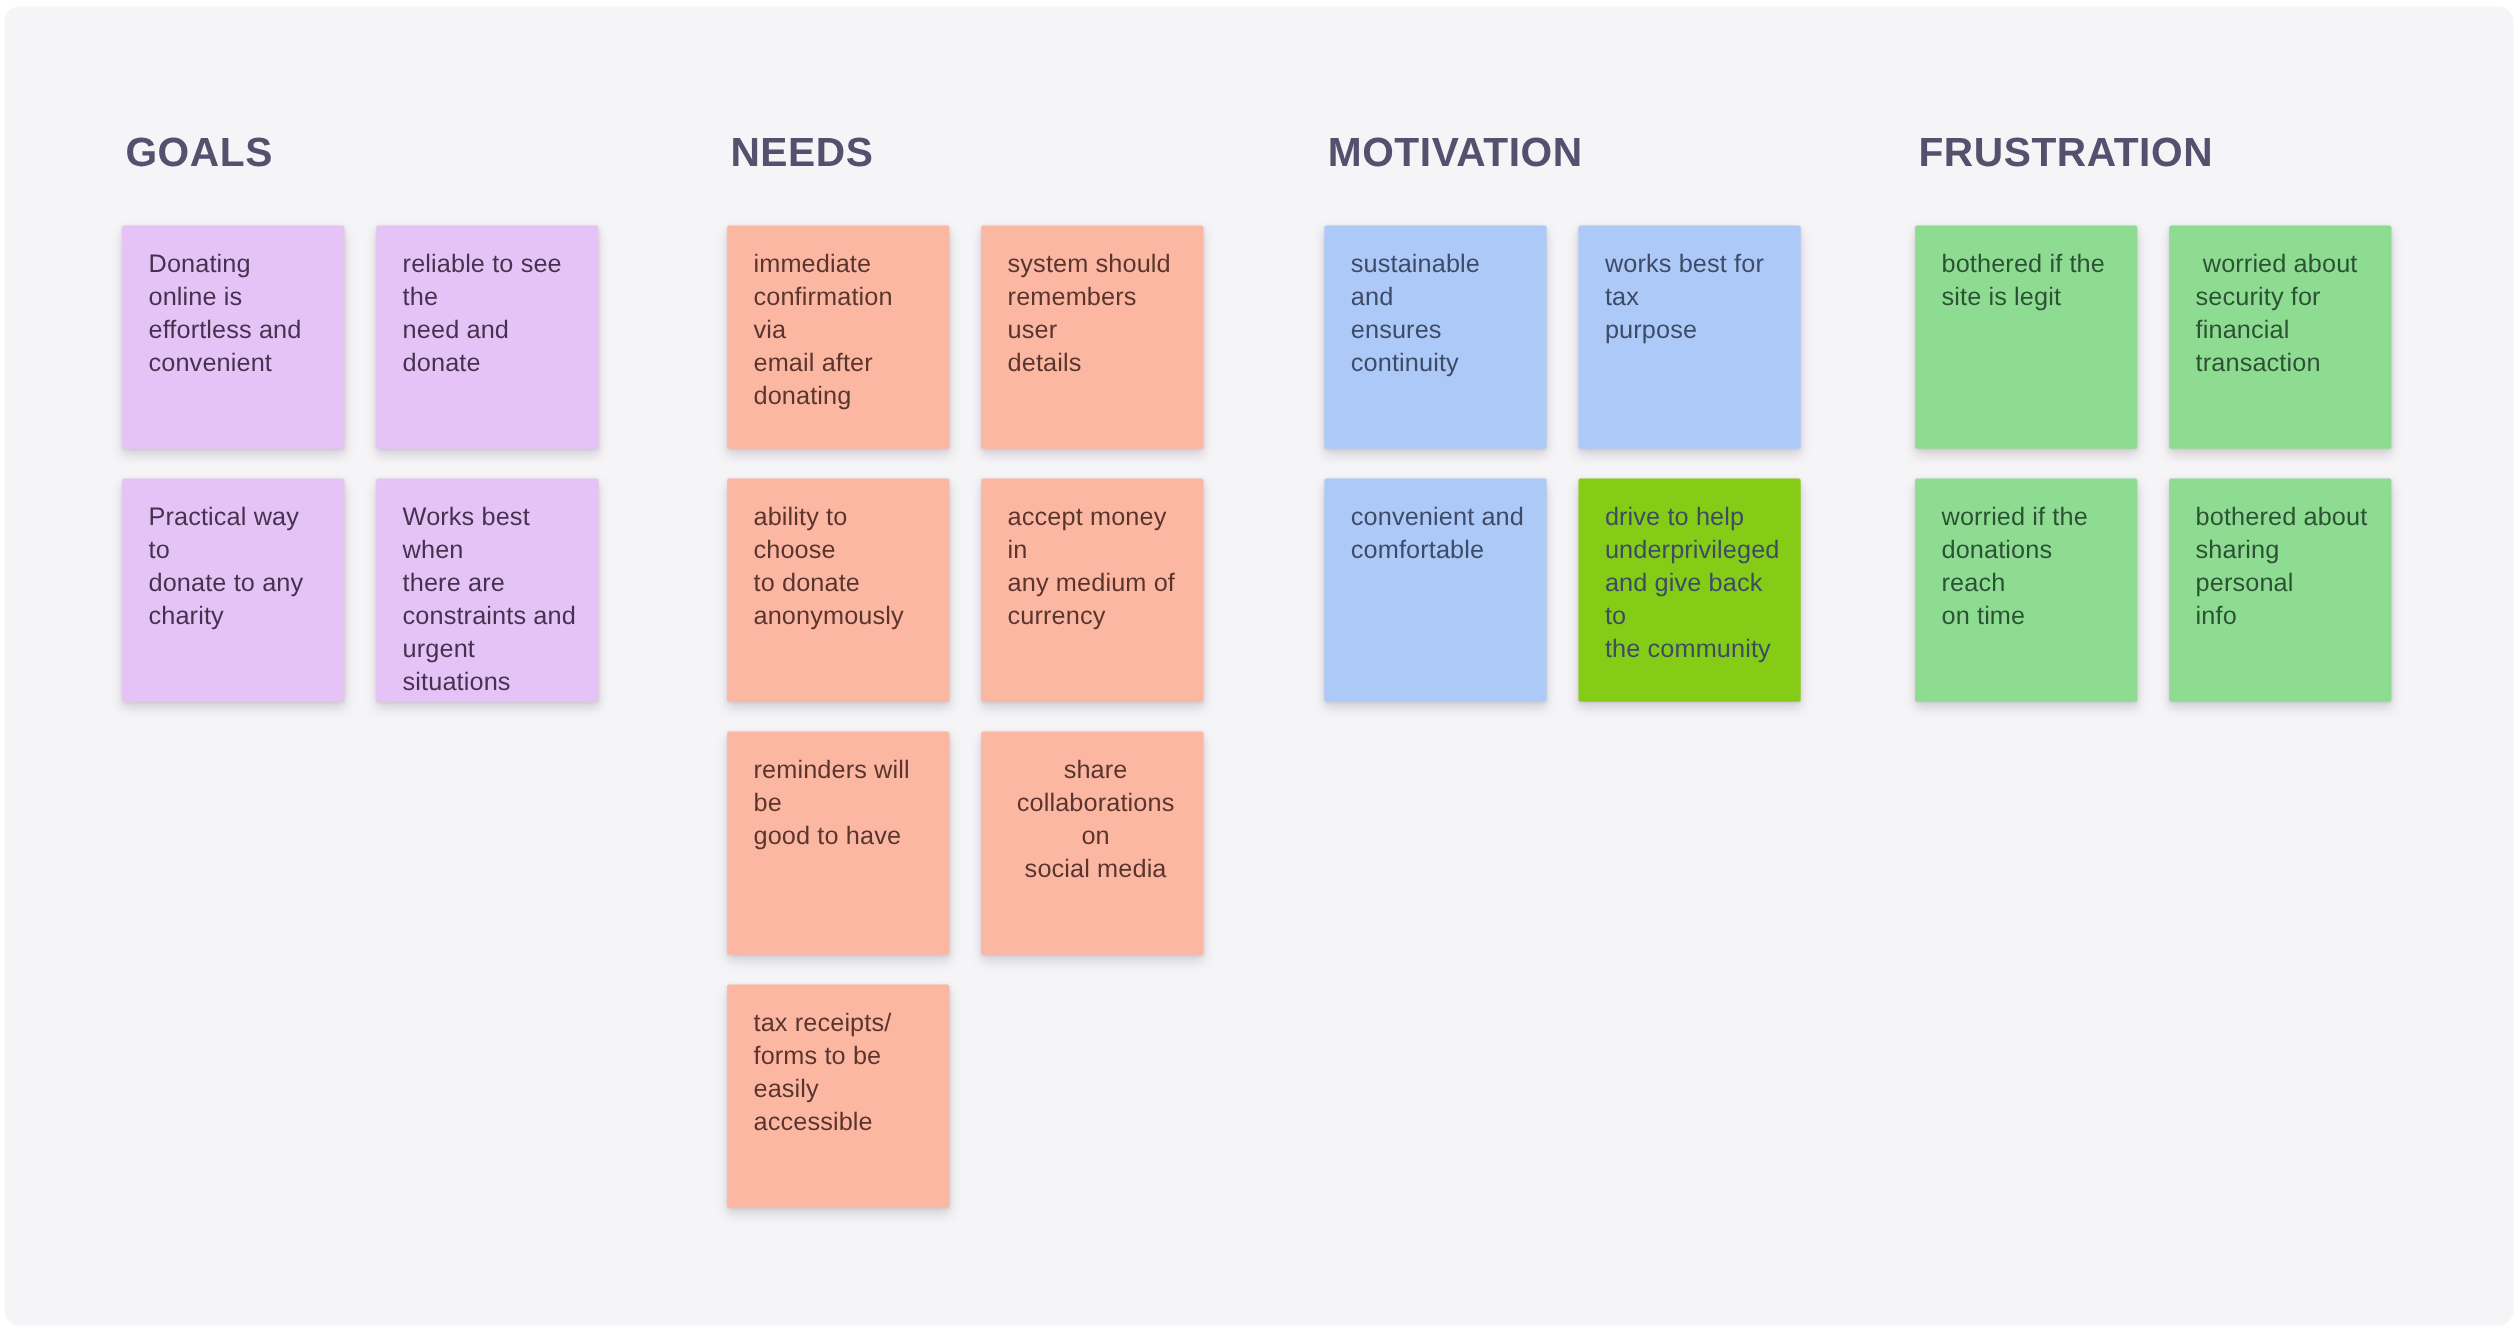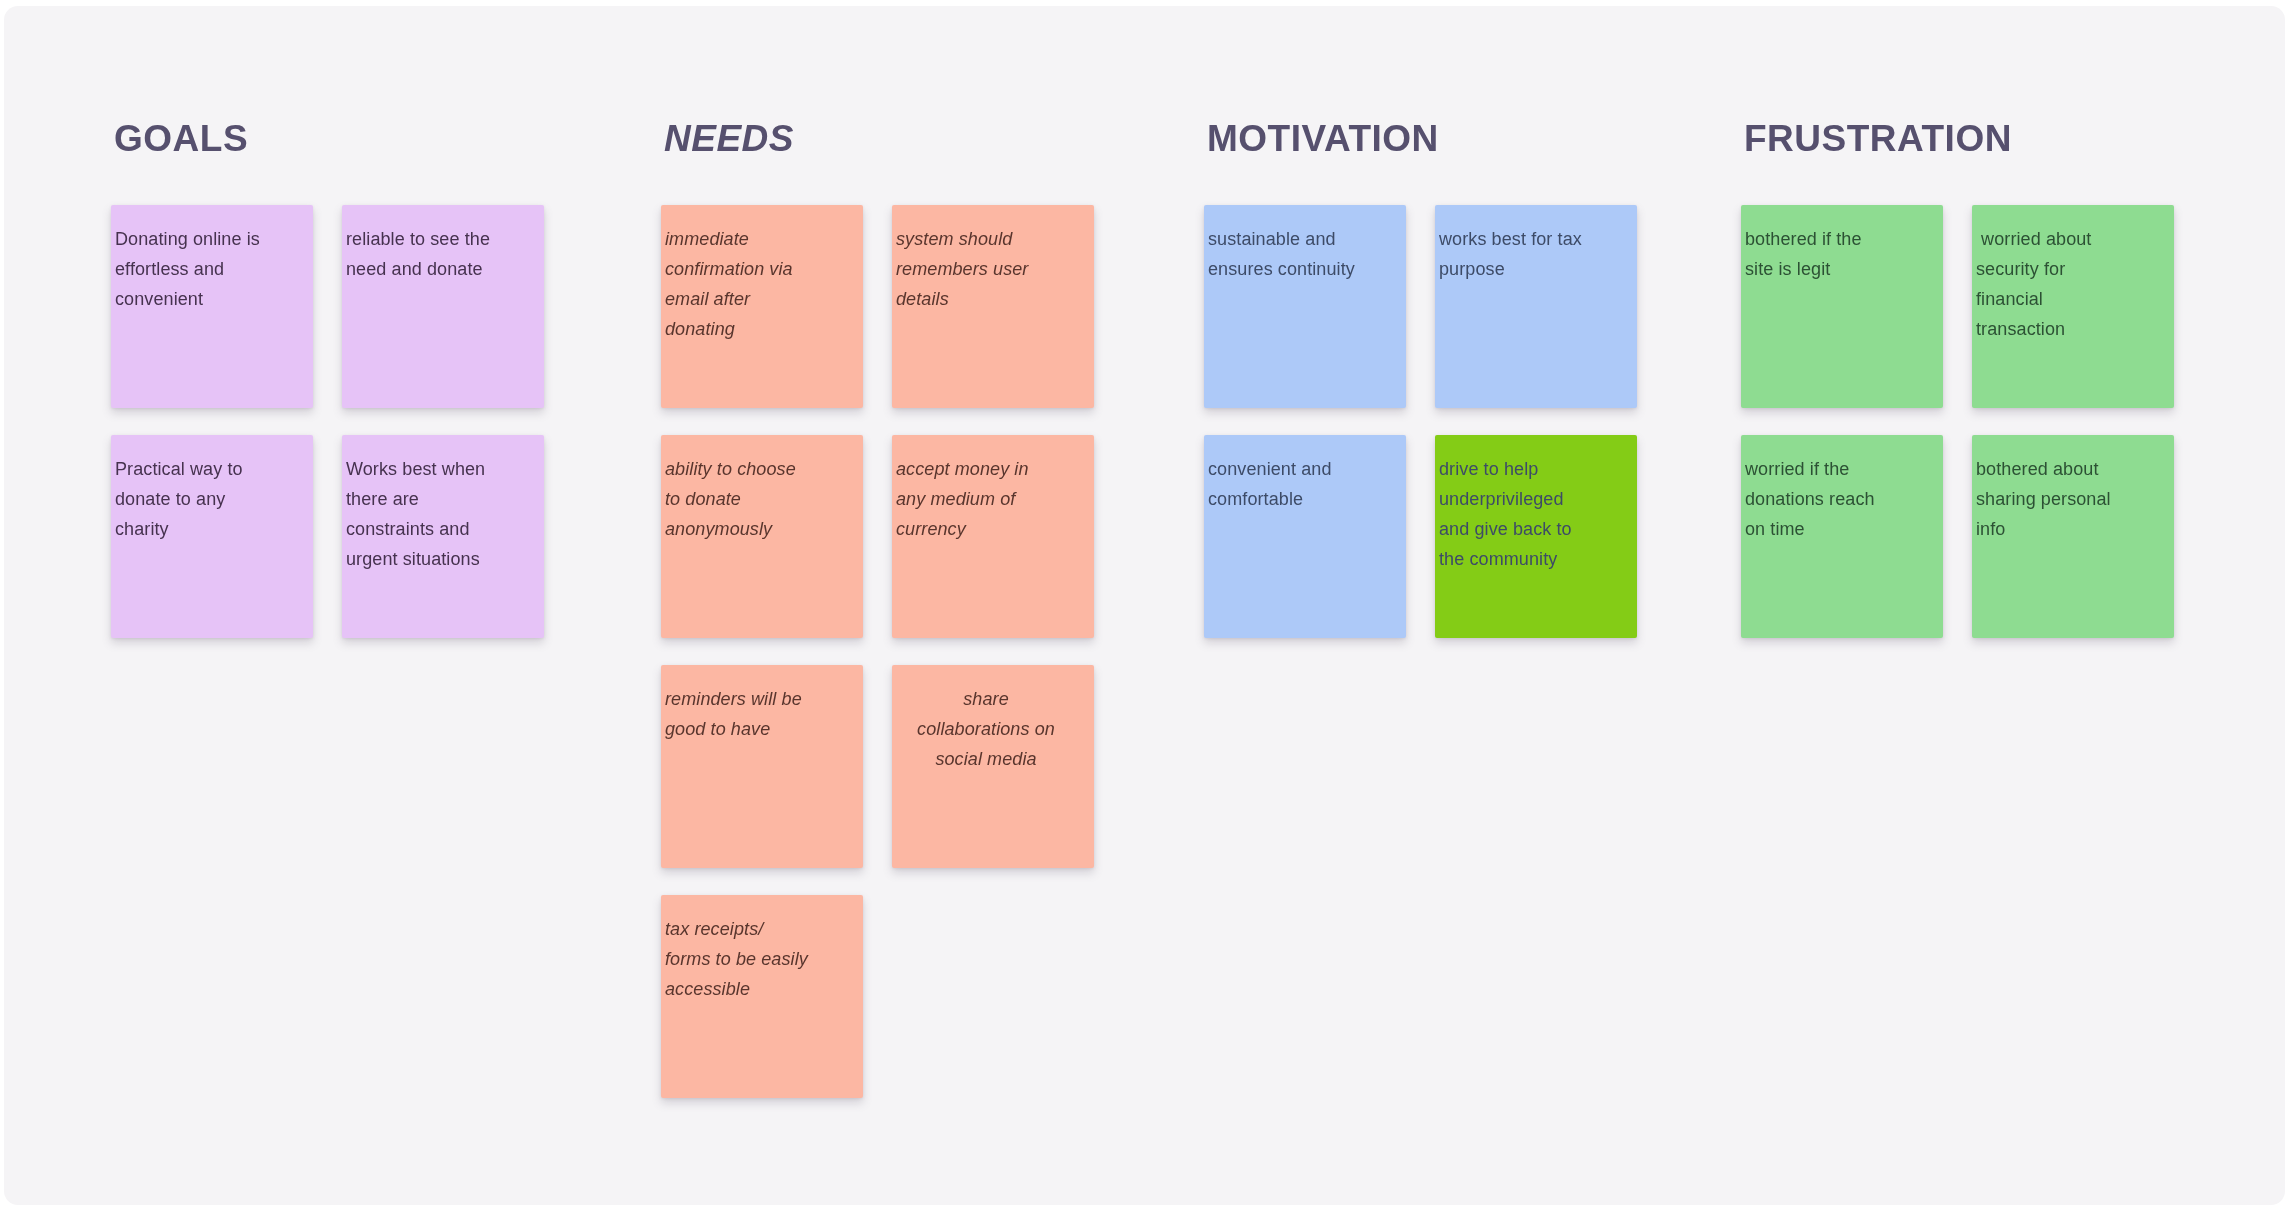--- a/index.html
+++ b/index.html
@@ -41,28 +41,28 @@
     grid-auto-rows: 203px;
     column-gap: 29px;
     row-gap: 27px;
   }
   .note {
     border-radius: 2px;
     box-shadow: 0 5px 10px rgba(95, 85, 110, 0.22), 0 1px 3px rgba(95, 85, 110, 0.12);
     overflow: hidden;
   }
   .note-text {
-    padding: 19px 18px 14px 4px;
-    font-size: 18px;
+    padding: 19px 18px 14px 24px;
+    font-size: 23px;
     line-height: 30px;
     letter-spacing: 0.1px;
     white-space: pre-wrap;
   }
   #col-goals       { left: 107px; }
-  #col-needs       { left: 657px; font-style: italic; }
+  #col-needs       { left: 657px; }
   #col-motivation  { left: 1200px; }
   #col-frustration { left: 1737px; }
 </style>
 </head>
 <body>
 
 <div class="page">
   <div class="board" style="background-color: rgb(245, 244, 246);">
 
     <div class="column" id="col-goals">

